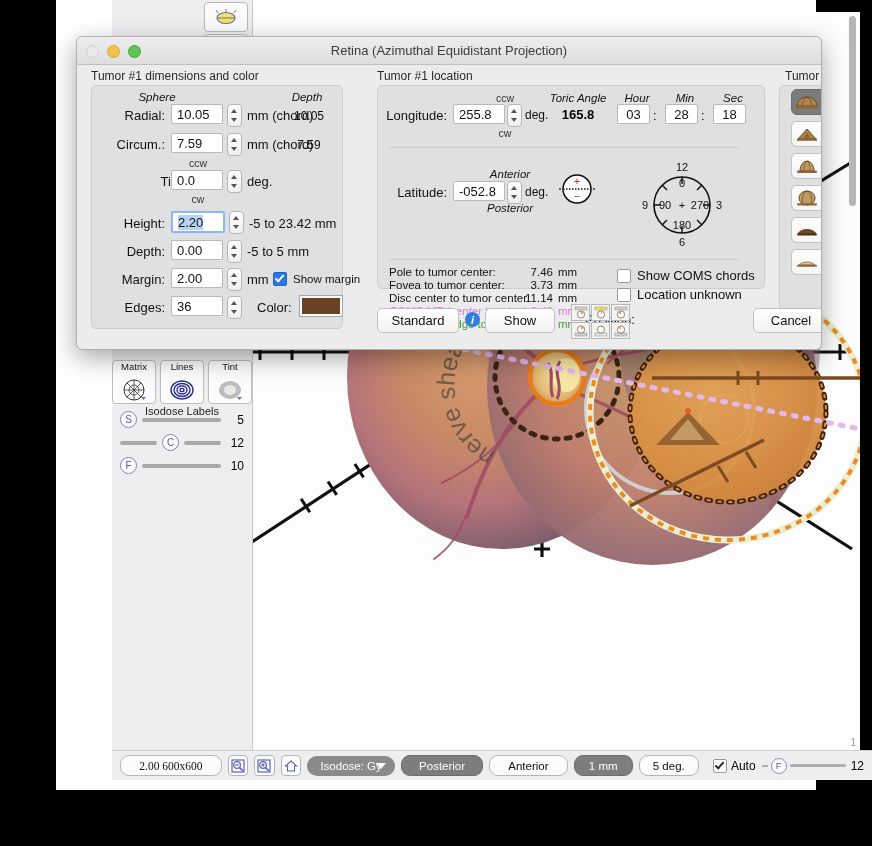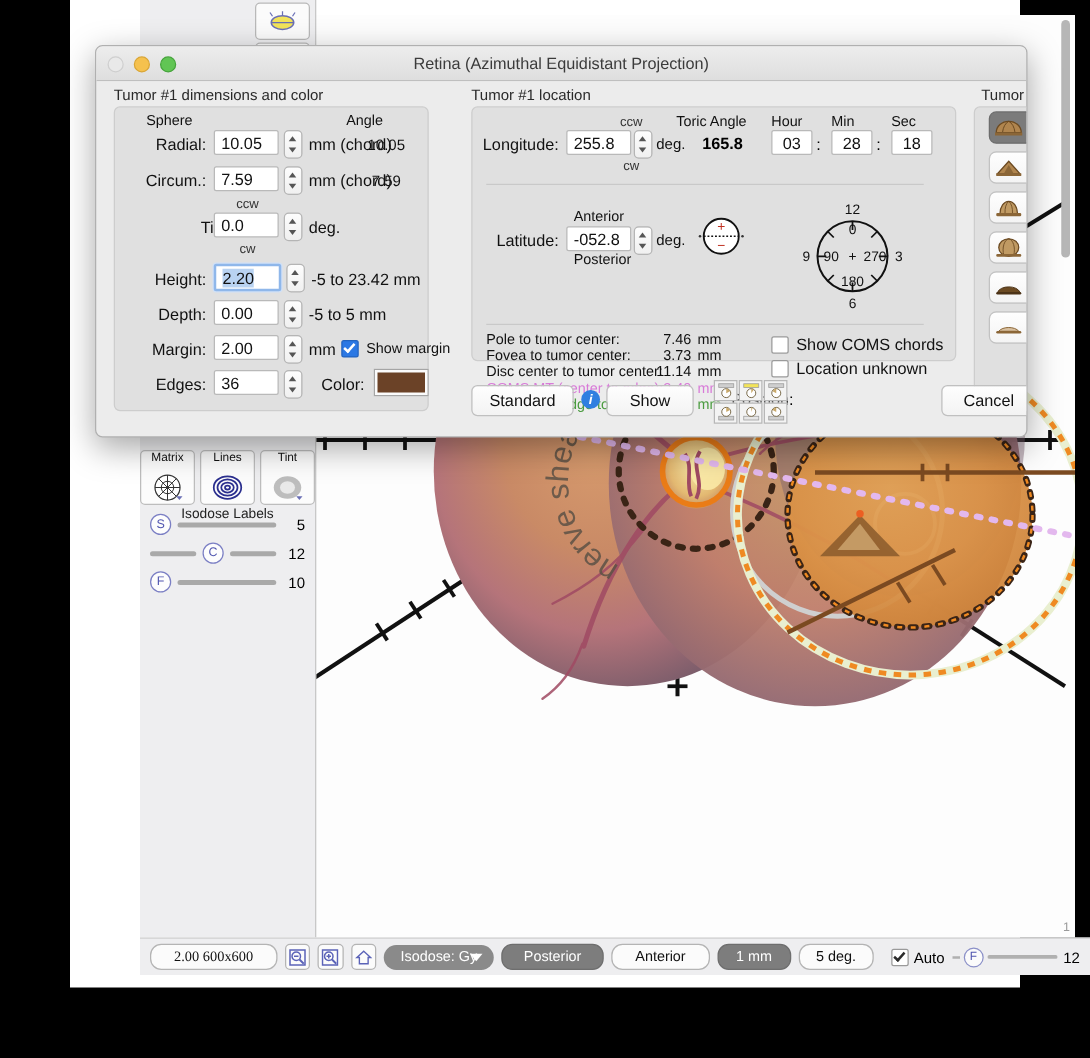--- a/index.html
+++ b/index.html
@@ -81,21 +81,21 @@
   .txtin.focus{border:2px solid #8fb7ea;box-shadow:0 0 0 1px #cfe0f7;background:#fff;}
   .txtin.focus .sel{background:#b9d3f2;}
   .stepper{position:absolute;width:13px;height:21px;border:1px solid #b5b5b5;border-radius:4px;
       background:linear-gradient(#fdfdfd,#f0f0f0);}
   .stepper:before,.stepper:after{content:"";position:absolute;left:3px;border-left:3px solid transparent;border-right:3px solid transparent;}
   .stepper:before{top:4px;border-bottom:4px solid #555;}
   .stepper:after{bottom:4px;border-top:4px solid #555;}
   .unit{position:absolute;font-size:13px;color:#111;}
   .mini{position:absolute;font-size:10.5px;color:#333;text-align:center;}
   .val-ro{position:absolute;font-size:12px;color:#111;}
-  .hdr-sm{position:absolute;font-size:11.5px;color:#111;}
+  .hdr-sm{position:absolute;font-size:11.5px;color:#111;text-align:center;font-style:italic;}
 
   .shape-btn{position:absolute;left:12px;width:116px;height:24px;border:1px solid #c2c2c2;border-radius:6px;
      background:linear-gradient(#fefefe,#f4f4f4);display:flex;align-items:center;font-size:13px;color:#111;}
   .shape-btn.sel{background:#7b7b7b;border-color:#6d6d6d;color:#fff;}
   .shape-btn .sicon{width:30px;display:flex;align-items:center;justify-content:center;}
 
   .btn{position:absolute;height:23px;border:1px solid #c0c0c0;border-radius:5px;
      background:linear-gradient(#fefefe,#f3f3f3);display:flex;align-items:center;justify-content:center;
      font-size:13px;color:#111;}
   .statline{position:absolute;font-size:11.5px;}
@@ -577,21 +577,21 @@
       <span class="tl-dot d-min"></span>
       <span class="tl-dot d-max"></span>
     </div>
     <div class="ttl">Retina (Azimuthal Equidistant Projection)</div>
   </div>
 
   <div class="group-label" style="left:14px;top:32px;">Tumor #1 dimensions and color</div>
   <div class="group-box" style="left:14px;top:48px;width:250px;height:242px;"></div>
 
   <div class="hdr-sm" style="left:40px;top:54px;width:80px;">Sphere</div>
-  <div class="hdr-sm" style="left:200px;top:54px;width:60px;">Angle</div>
+  <div class="hdr-sm" style="left:200px;top:54px;width:60px;">Depth</div>
 
   <div class="fld-lbl" style="left:14px;top:71px;width:74px;">Radial:</div>
   <div class="txtin" style="left:94px;top:67px;width:52px;">10.05</div>
   <div class="stepper" style="left:150px;top:67px;"></div>
   <div class="unit" style="left:170px;top:71px;">mm (chord)</div>
   <div class="val-ro" style="left:208px;top:72px;width:48px;text-align:center;">10.05</div>
 
   <div class="fld-lbl" style="left:14px;top:100px;width:74px;">Circum.:</div>
   <div class="txtin" style="left:94px;top:96px;width:52px;">7.59</div>
   <div class="stepper" style="left:150px;top:96px;"></div>

